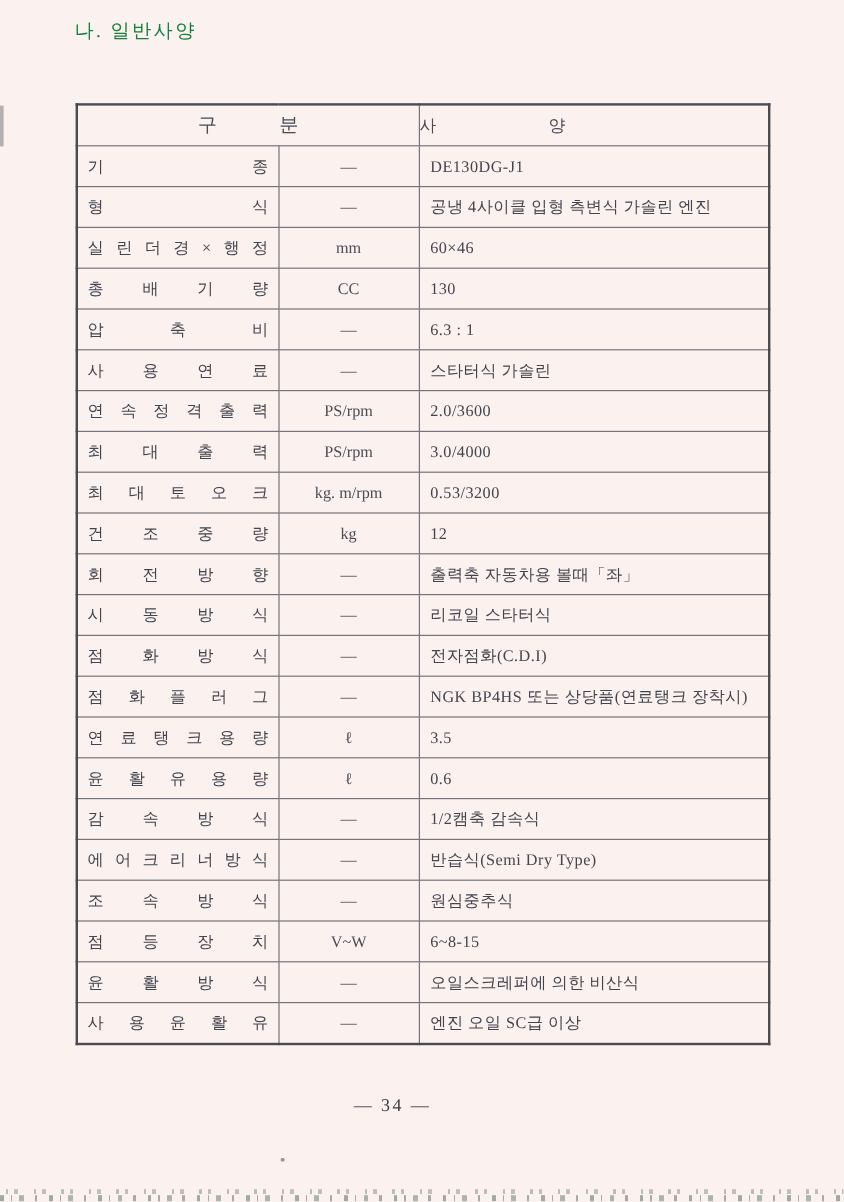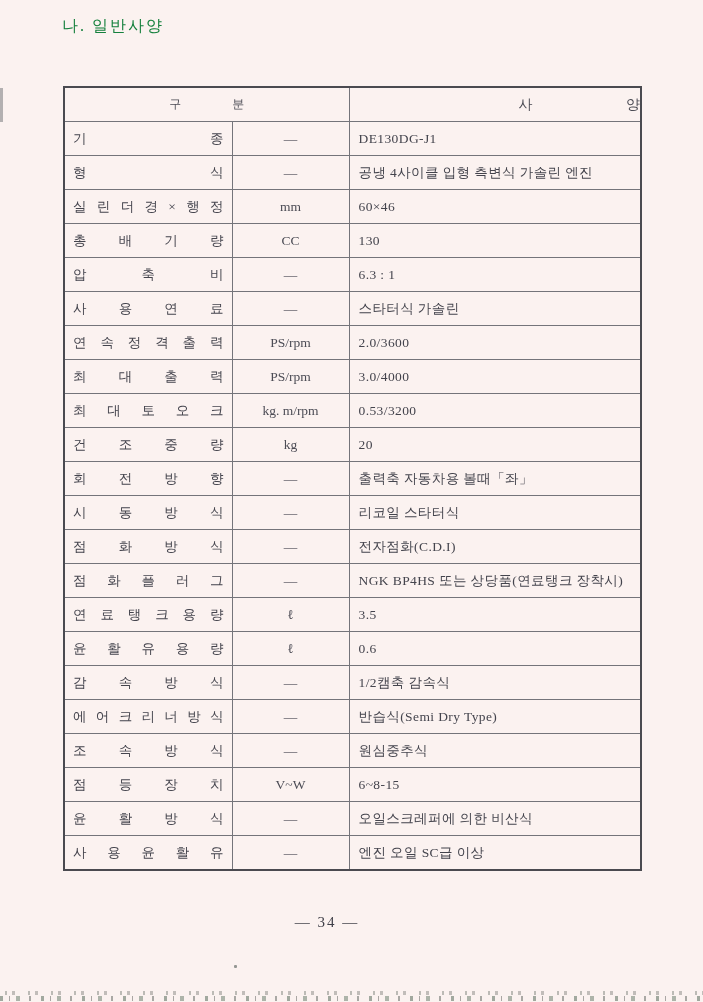--- a/index.html
+++ b/index.html
@@ -21,24 +21,24 @@
   .spec-table td,.spec-table th{
     border:1px solid #74747a;
     font-weight:normal;font-size:13.5px;color:#44444d;
     height:33px;padding:0;vertical-align:middle;
     overflow:hidden;white-space:nowrap;
   }
   .col-label{width:168px;}
   .col-unit{width:117px;}
   .col-spec{width:292px;}
   th.hdr-category{
-    text-align:center;font-size:12px;word-spacing:48px;color:#4a4a53;
+    text-align:center;font-size:16px;word-spacing:48px;color:#4a4a53;
   }
   th.hdr-spec{
-    text-align:right;font-size:14px;word-spacing:90px;color:#4a4a53;
+    text-align:left;font-size:14px;word-spacing:90px;color:#4a4a53;
   }
   td.cell-label{padding:0 8px;}
   td.cell-label .justify{
     display:flex;justify-content:space-between;align-items:center;width:100%;
   }
   td.cell-unit{text-align:center;color:#4c4c55;}
   td.cell-value{padding-left:9px;letter-spacing:.4px;margin-left:44px;}
   .page-number{
     position:absolute;left:0;top:914px;width:654px;
     text-align:center;font-size:15px;letter-spacing:2px;color:#3f3f48;
@@ -201,21 +201,21 @@
   <tr>
     <td class="cell-label">
       <span class="justify">
             <span>건</span>
             <span>조</span>
             <span>중</span>
             <span>량</span>
           </span>
     </td>
     <td class="cell-unit">kg</td>
-    <td class="cell-value">20</td>
+    <td class="cell-value">12</td>
   </tr>
 
   <tr>
     <td class="cell-label">
       <span class="justify">
             <span>회</span>
             <span>전</span>
             <span>방</span>
             <span>향</span>
           </span>

